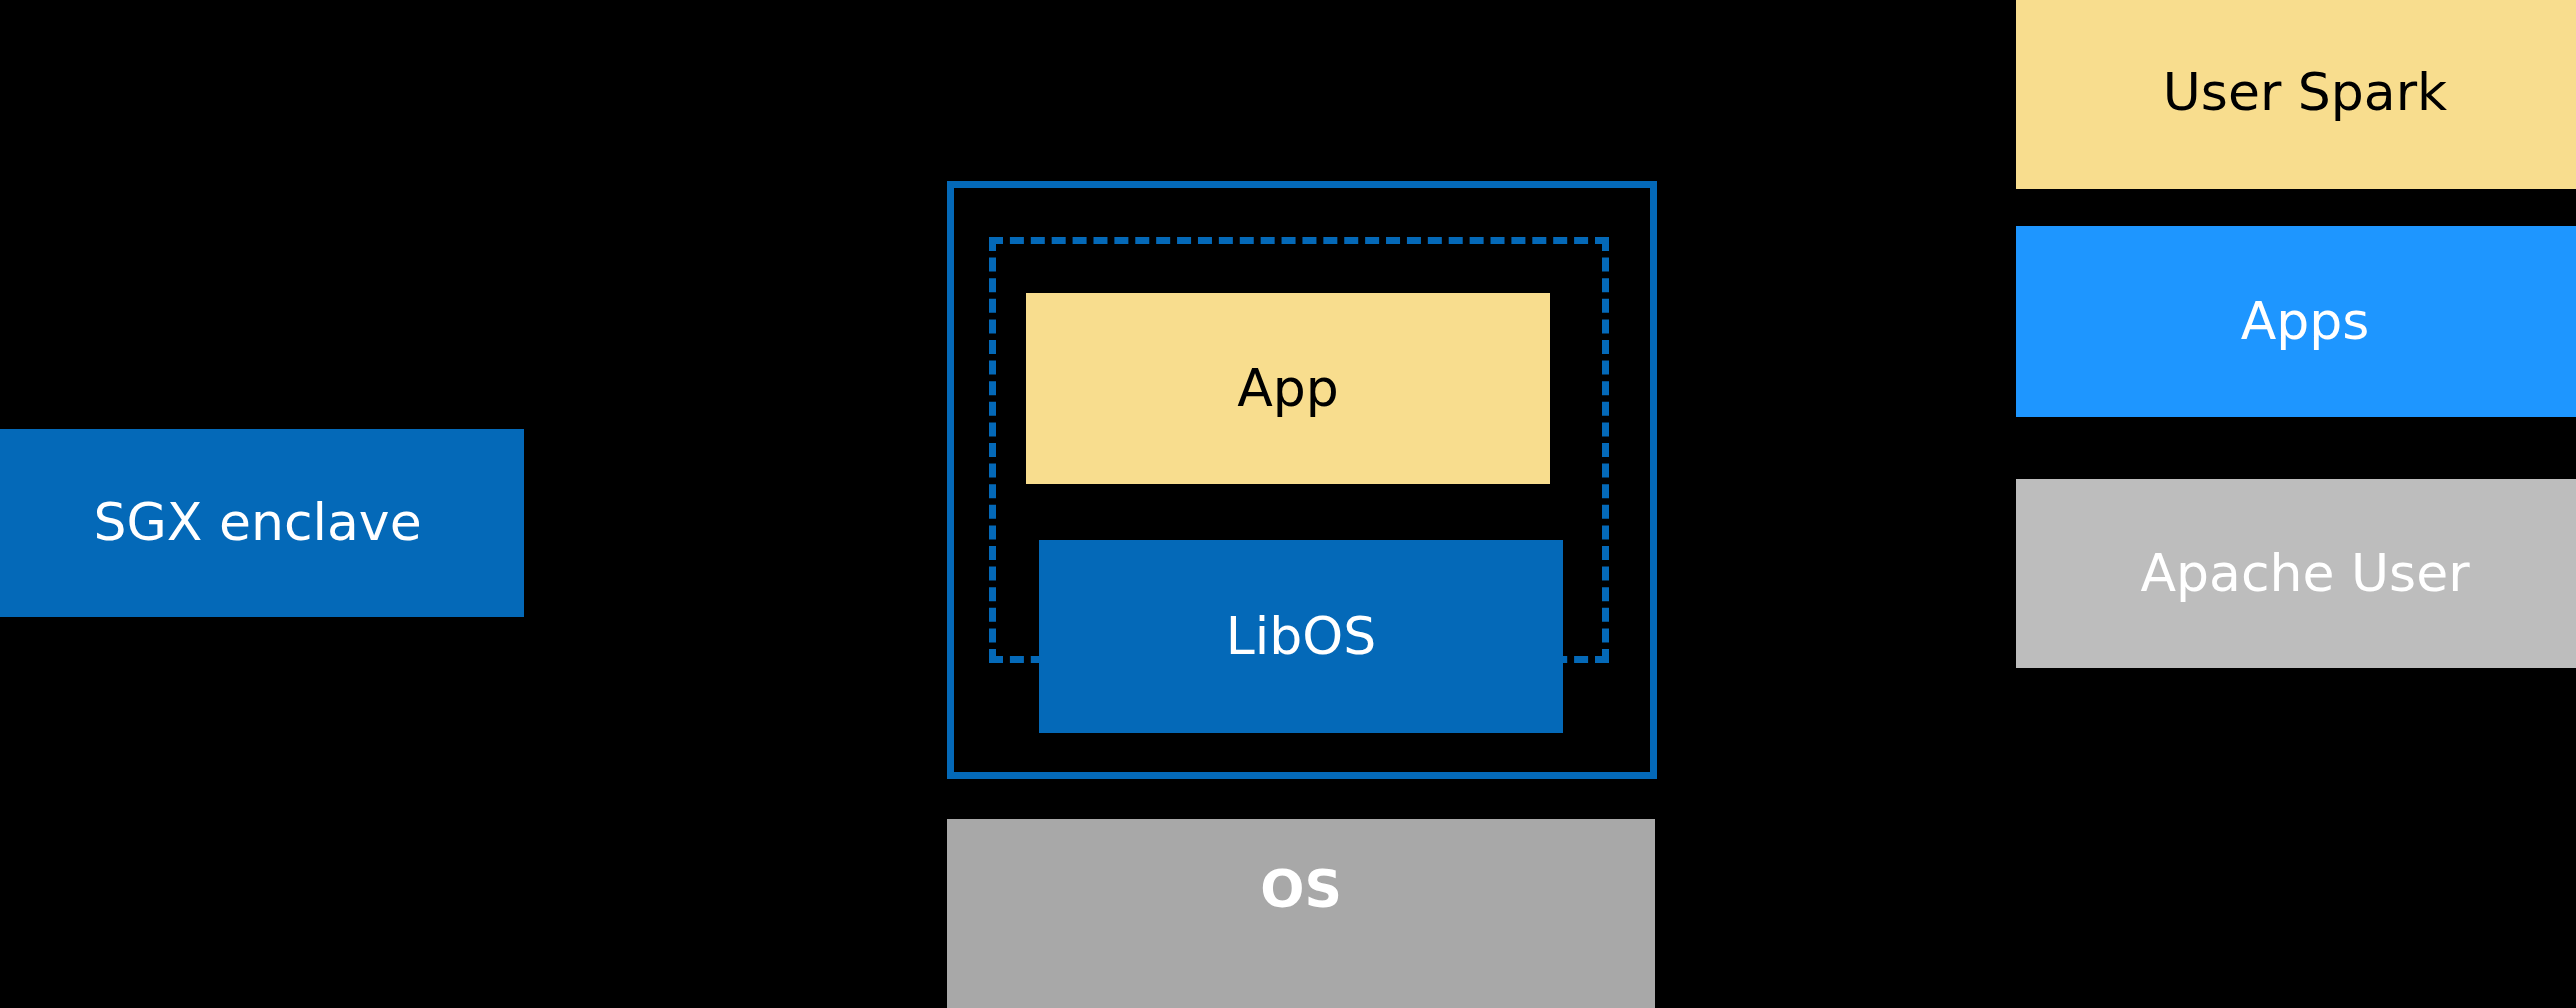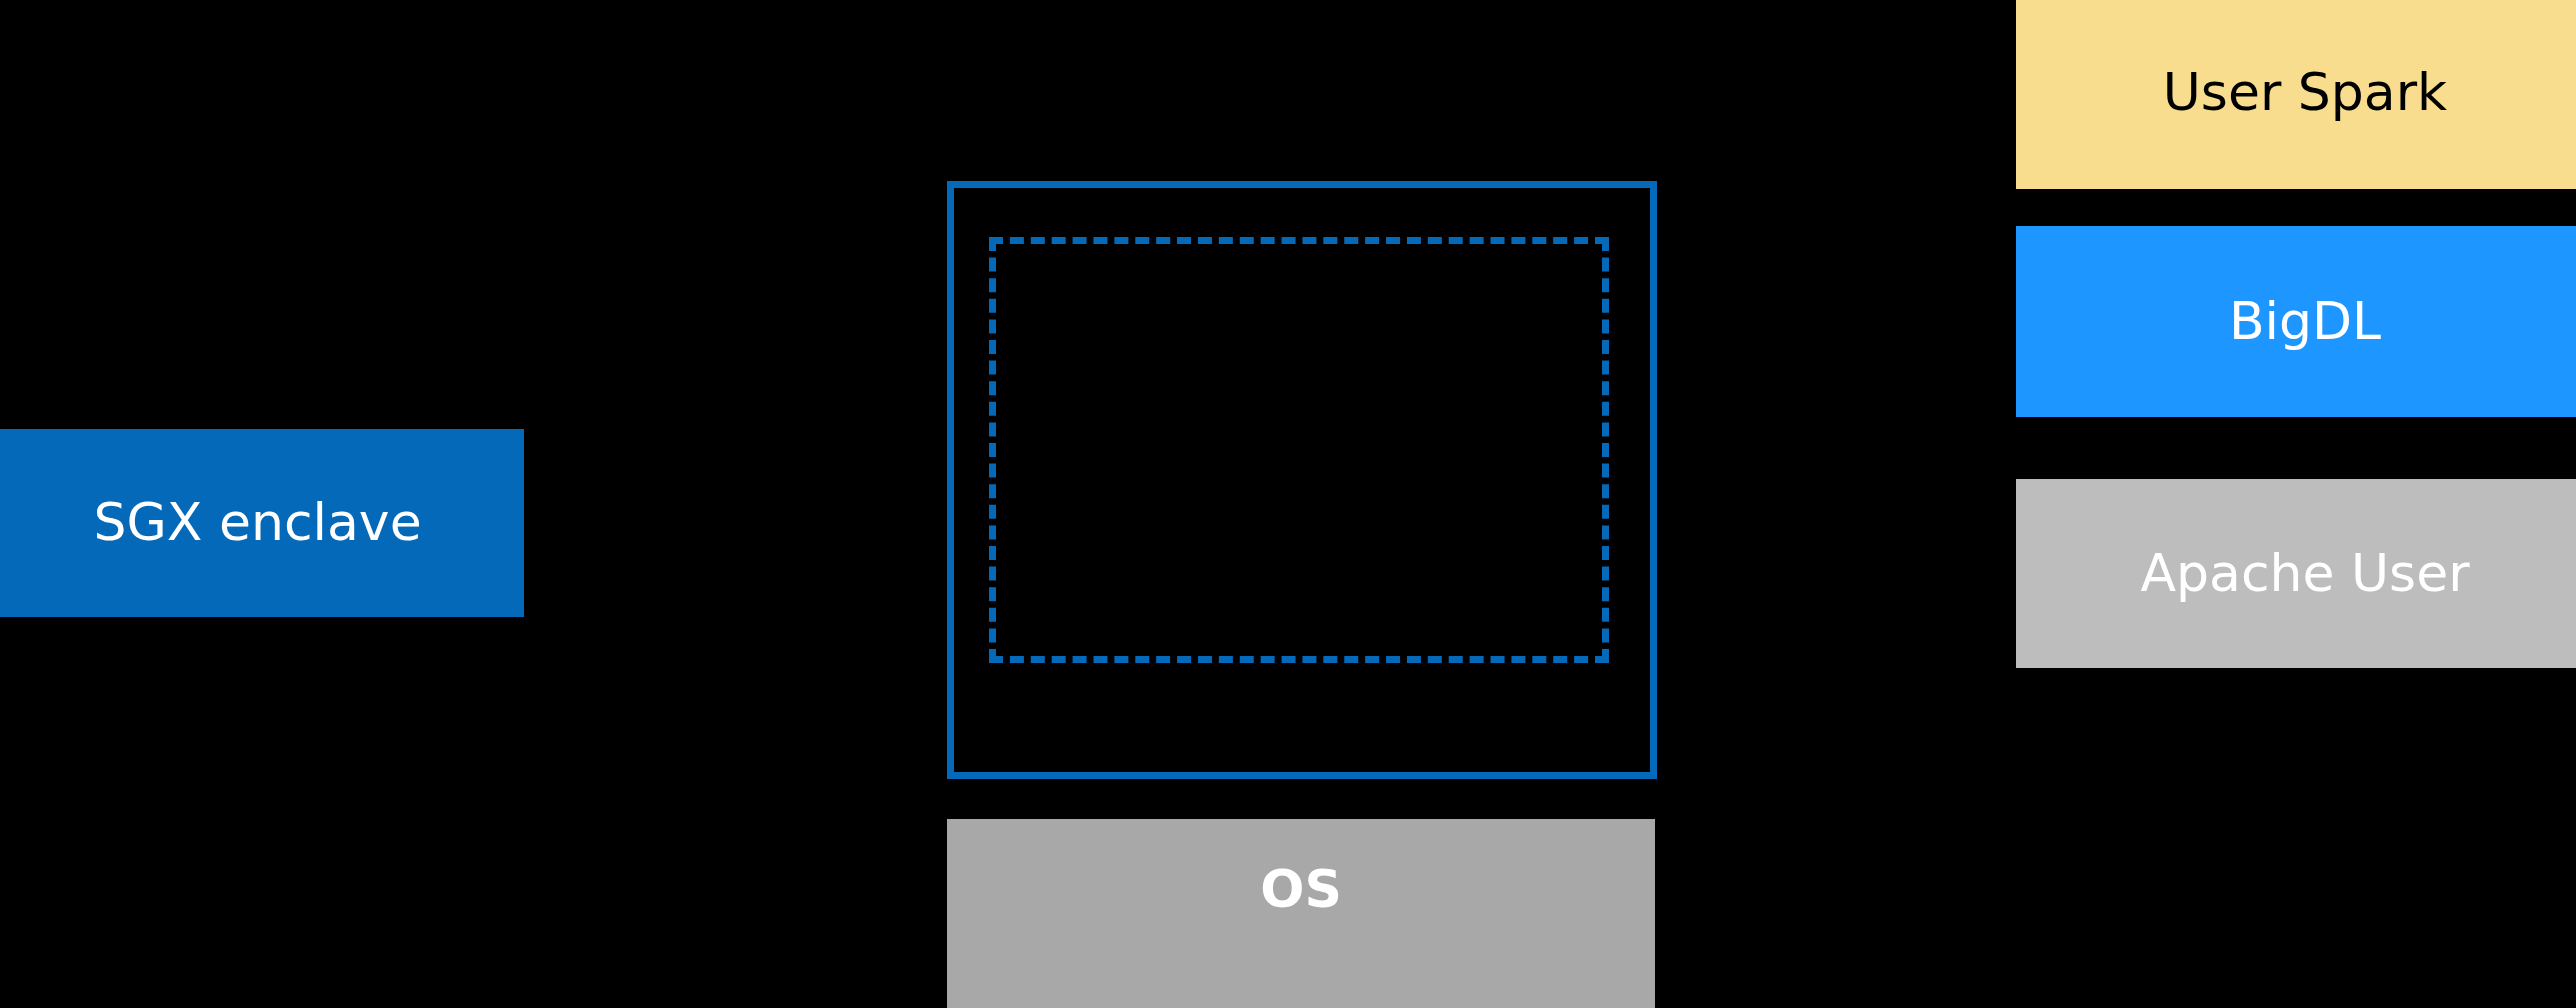--- a/index.html
+++ b/index.html
@@ -147,32 +147,38 @@
   </svg>
 
   <div class="box" id="sgx-enclave-box">
     <span>SGX enclave</span>
   </div>
 
   <div id="enclave-outline"></div>
 
   <div id="libos-boundary-outline"></div>
 
+  <div class="box" id="app-box">
+    <span>App</span>
+  </div>
 
+  <div class="box" id="libos-box">
+    <span>LibOS</span>
+  </div>
 
   <div class="box" id="os-box">
     <span>OS</span>
   </div>
 
   <div class="box" id="user-apps-box">
     <span>User Spark</span>
   </div>
 
   <div class="box" id="bigdl-box">
-    <span>BigDL</span>
+    <span>Apps</span>
   </div>
 
   <div class="box" id="apache-spark-box">
     <span>Apache User</span>
   </div>
 
 </div>
 
 
 </body></html>

